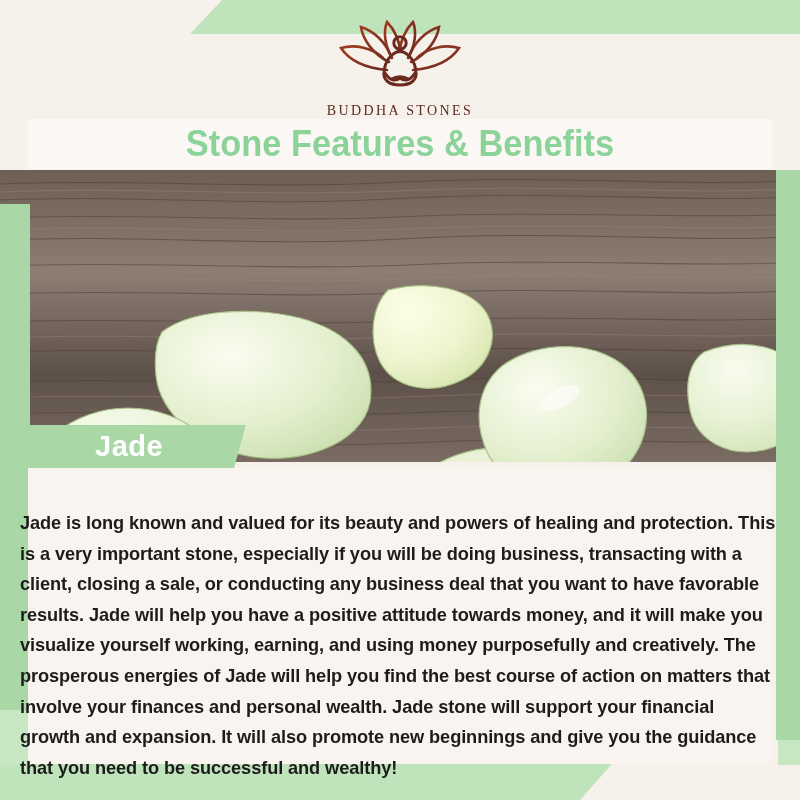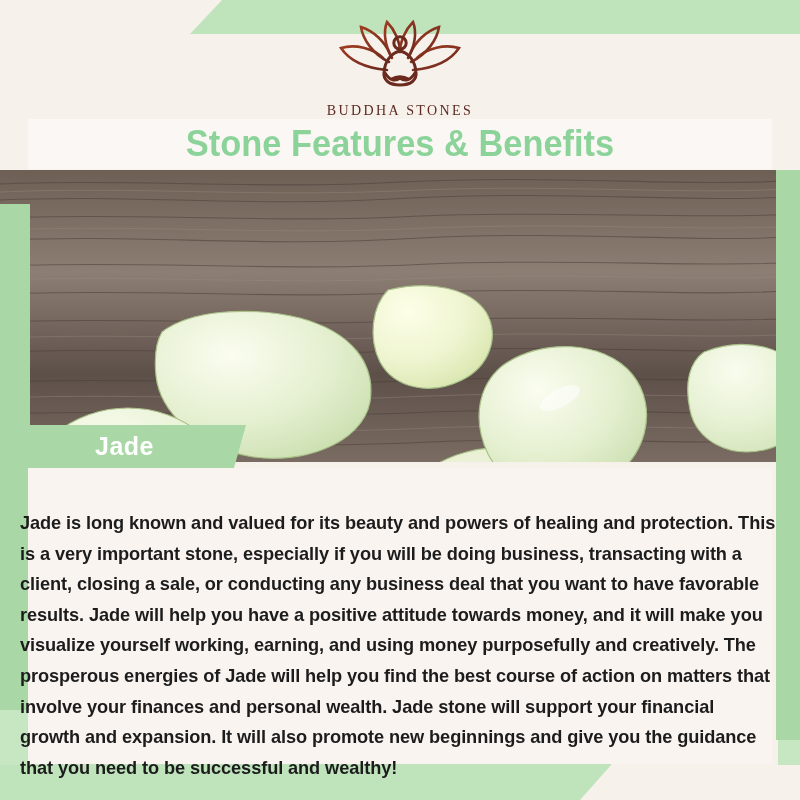--- a/index.html
+++ b/index.html
@@ -103,21 +103,21 @@
   .jade-banner {
     position:absolute; left:0; top:425px;
     width:246px; height:43px;
     background:#a9d8a6;
     clip-path:polygon(0 0, 246px 0, 234px 43px, 0 43px);
     z-index:5;
   }
   .jade-label {
     position:absolute; left:95px; top:425px;
     height:43px; line-height:43px;
-    font-size:25px; font-weight:700; color:#ffffff;
+    font-size:29px; font-weight:700; color:#ffffff;
     letter-spacing:0.5px;
     z-index:6;
   }
 
   
   .content {
     position:absolute; left:28px; top:468px;
     width:744px; height:296px;
     background:#faf4f0;
     z-index:4;

